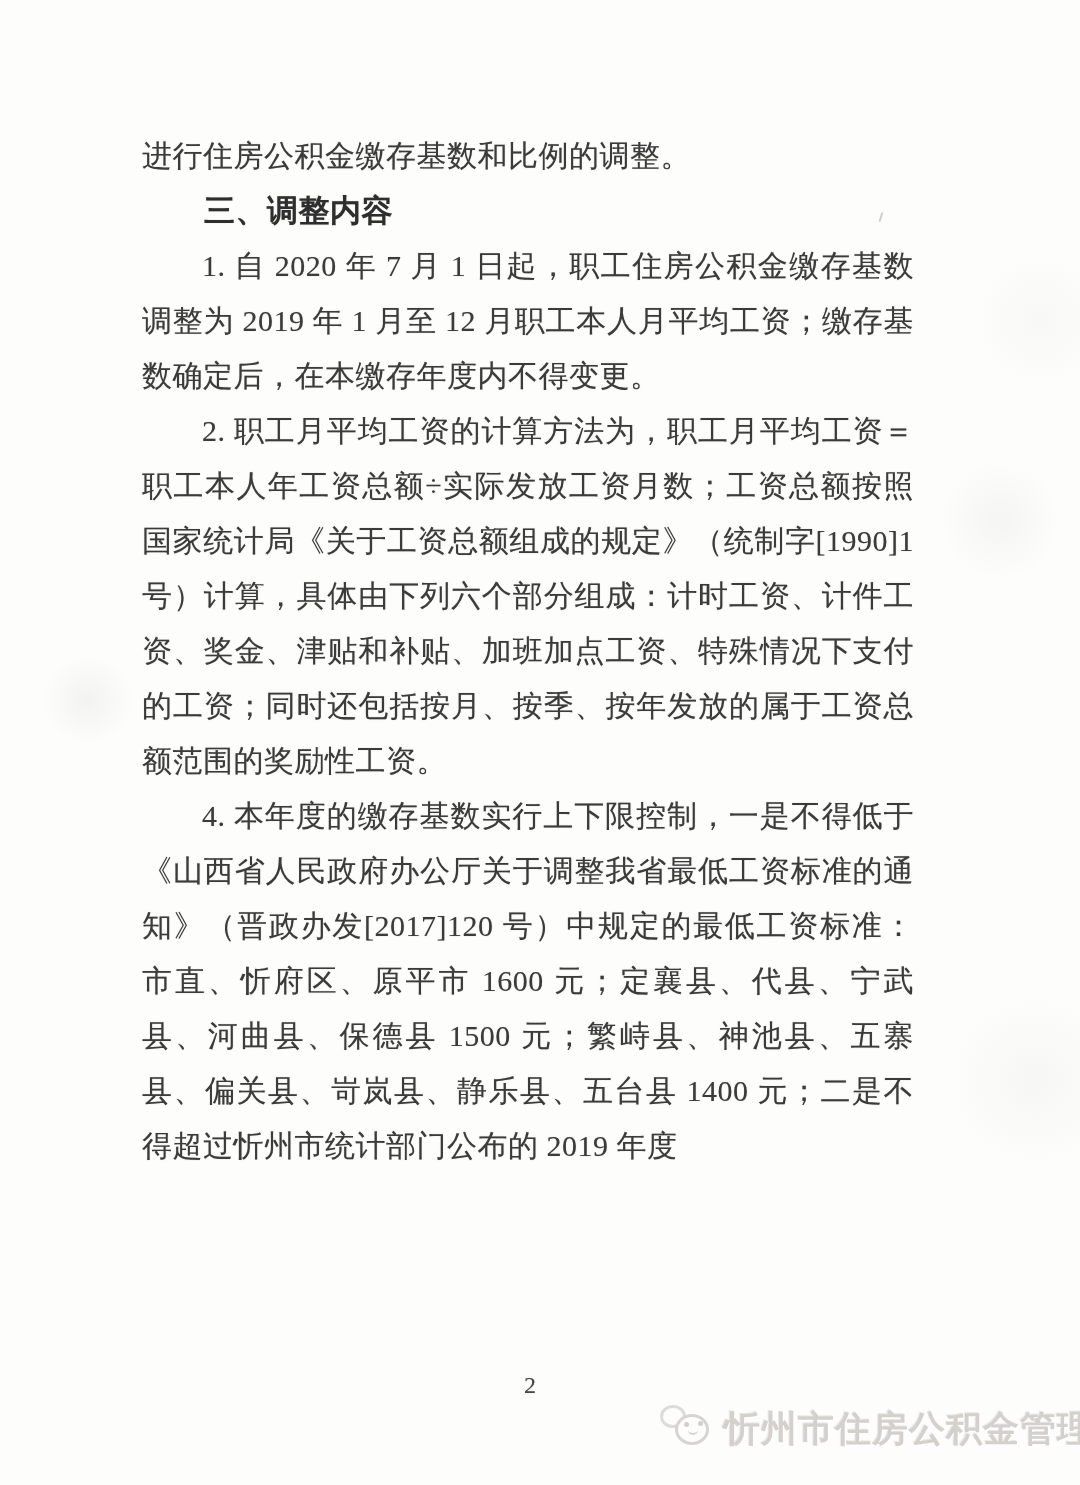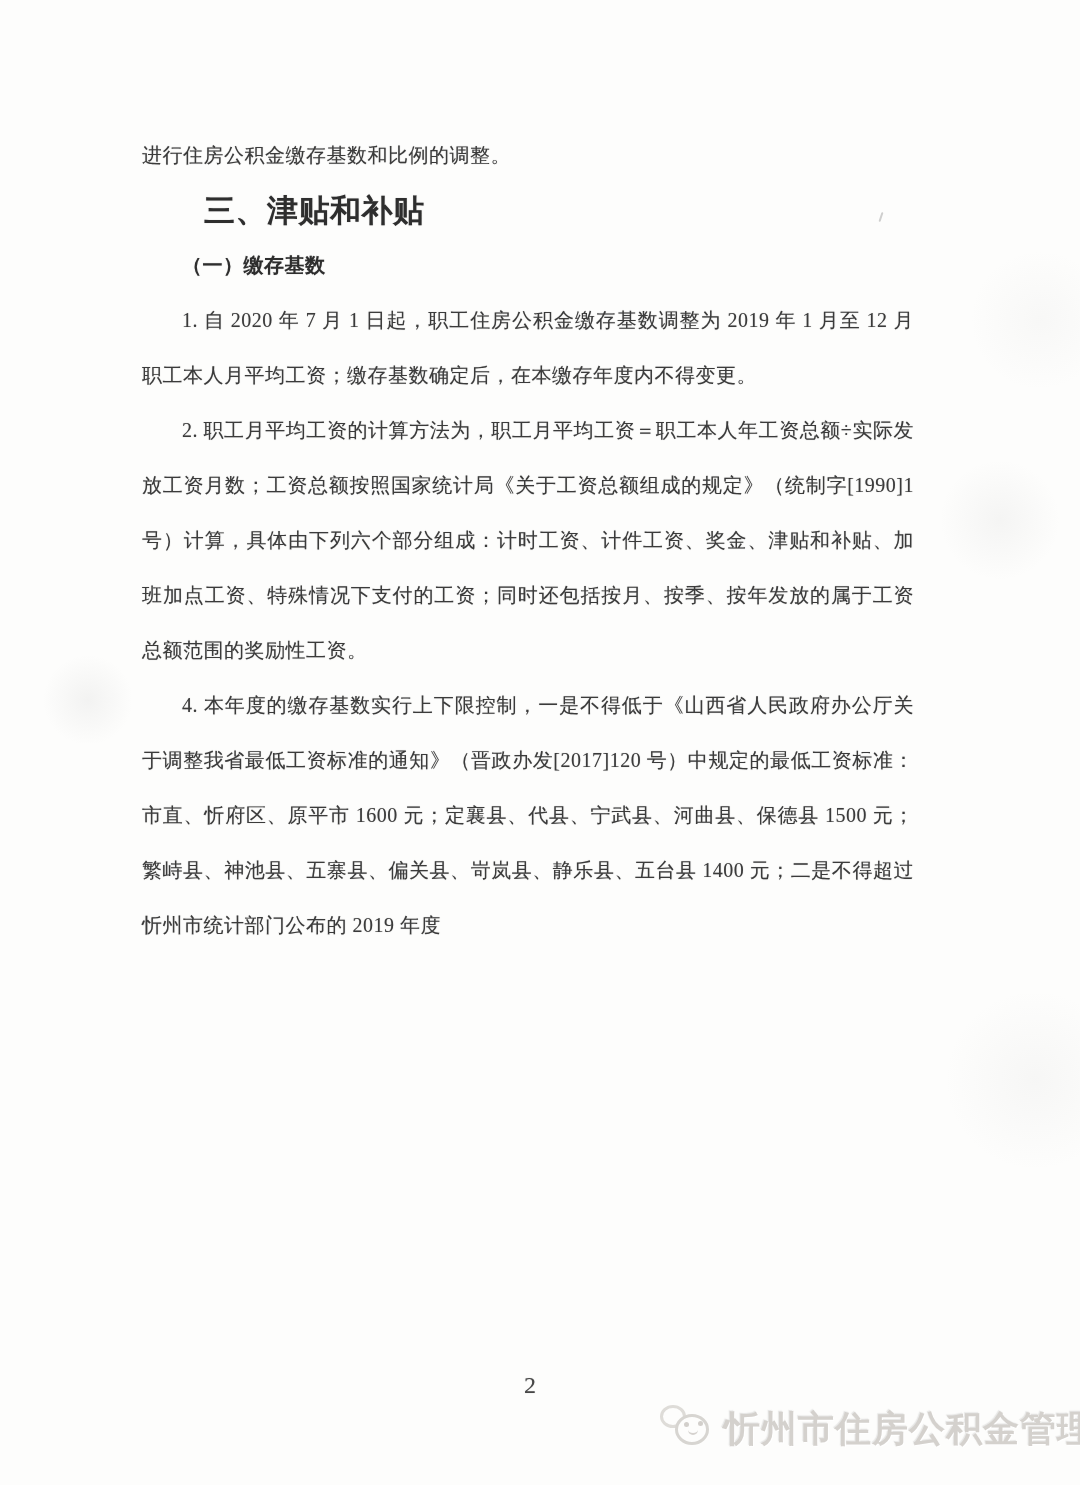--- a/index.html
+++ b/index.html
@@ -28,21 +28,21 @@
   .content {
     position: absolute;
     left: 142px;
     top: 128px;
     width: 772px;
     color: var(--text);
     text-shadow: 0 0 1px rgba(60,60,60,0.40);
   }
   .content p, .content h2, .content h3 {
     margin: 0;
-    font-size: 20px;
+    font-size: 30px;
     line-height: 55px;
     font-weight: normal;
     text-align: justify;
     letter-spacing: 0.5px;
   }
   .cont-line { text-indent: 0; }
   .sec-heading {
     font-family: "Liberation Sans", "DejaVu Sans", sans-serif;
     font-weight: bold !important;
     font-size: 31px !important;
@@ -126,22 +126,21 @@
     border-radius: 1px;
   }
 </style>
 </head>
 <body>
 
 <div class="page">
 
   <div class="content">
     <p class="cont-line">进行住房公积金缴存基数和比例的调整。</p>
-    <h2 class="sec-heading">三、津贴和补贴</h2>
-    <h3 class="sub-heading">（一）缴存基数</h3>
+    <h2 class="sec-heading">三、调整内容</h2>
     <p class="body-para">1. 自 2020 年 7 月 1 日起，职工住房公积金缴存基数调整为 2019 年 1 月至 12 月职工本人月平均工资；缴存基数确定后，在本缴存年度内不得变更。</p>
     <p class="body-para">2. 职工月平均工资的计算方法为，职工月平均工资＝职工本人年工资总额÷实际发放工资月数；工资总额按照国家统计局《关于工资总额组成的规定》（统制字[1990]1 号）计算，具体由下列六个部分组成：计时工资、计件工资、奖金、津贴和补贴、加班加点工资、特殊情况下支付的工资；同时还包括按月、按季、按年发放的属于工资总额范围的奖励性工资。</p>
     <p class="body-para">4. 本年度的缴存基数实行上下限控制，一是不得低于《山西省人民政府办公厅关于调整我省最低工资标准的通知》（晋政办发[2017]120 号）中规定的最低工资标准：市直、忻府区、原平市 1600 元；定襄县、代县、宁武县、河曲县、保德县 1500 元；繁峙县、神池县、五寨县、偏关县、岢岚县、静乐县、五台县 1400 元；二是不得超过忻州市统计部门公布的 2019 年度</p>
   </div>
 
   <div class="scan-mark"></div>
 
   <div class="page-number">2</div>
 
   <div class="watermark">

